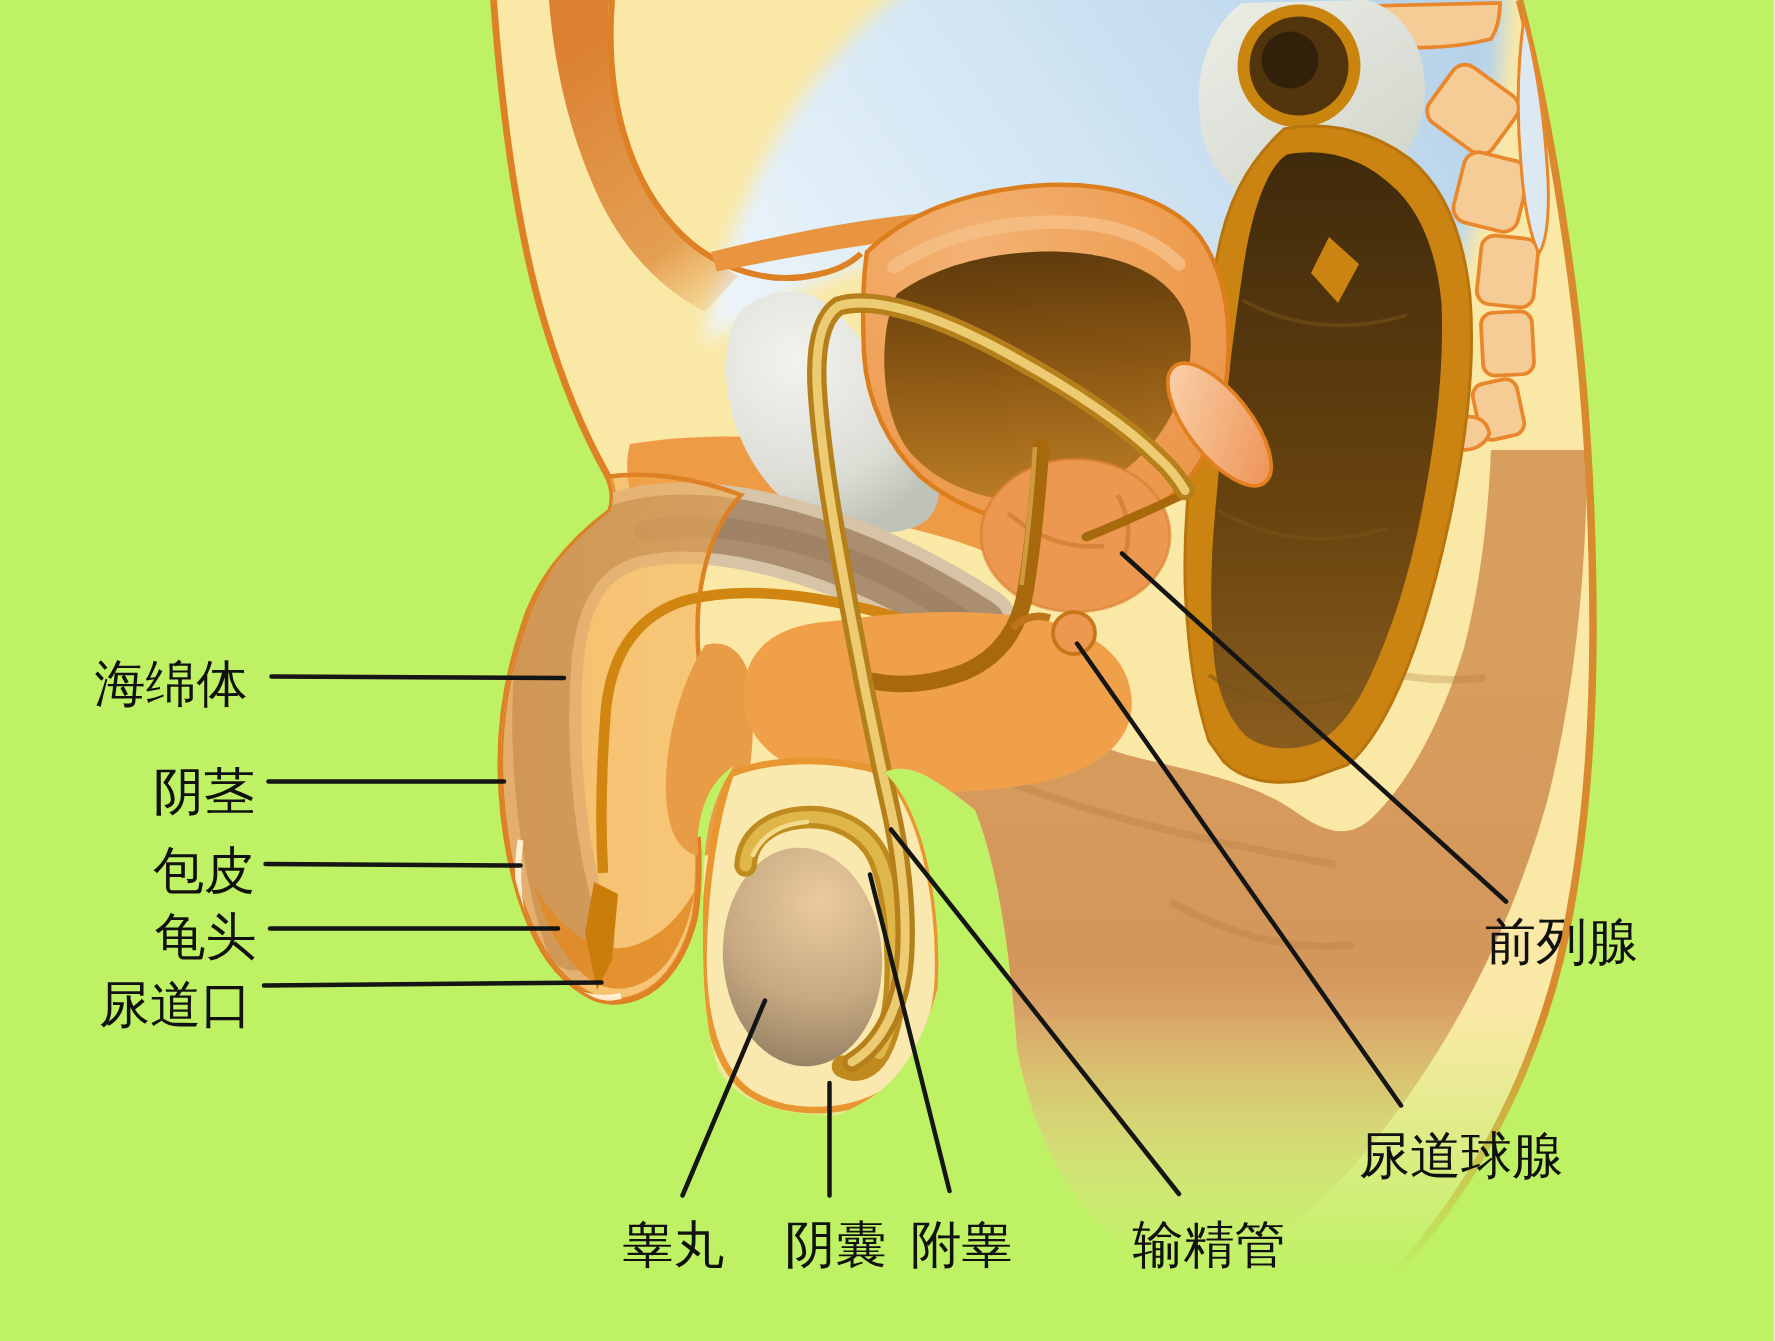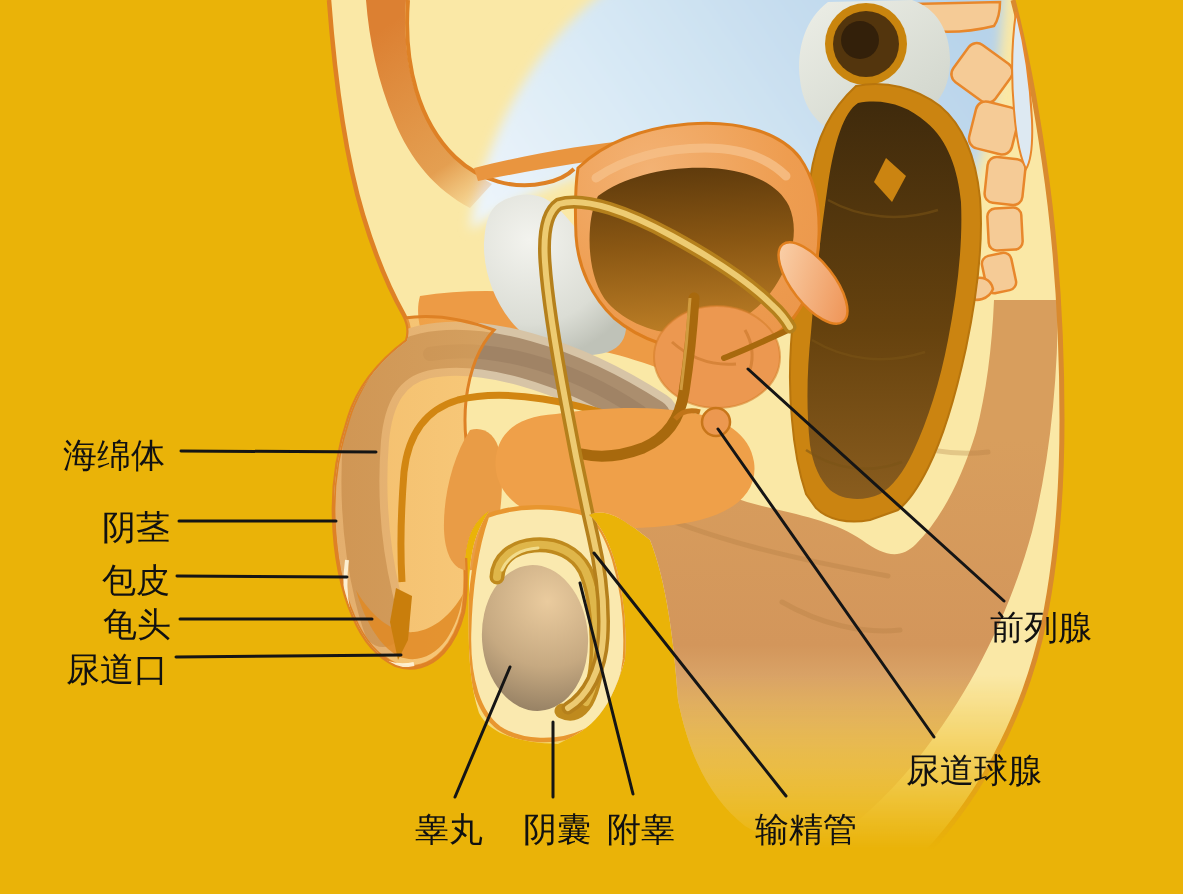--- a/index.html
+++ b/index.html
@@ -1,16 +1,16 @@
 <!DOCTYPE html>
 <html><head>
 <meta charset="utf-8">
 <style>
   html,body{margin:0;padding:0;background:#ffffff;}
-  .stage{position:relative;width:1183px;height:894px;background:#eab308;overflow:hidden;
+  .stage{position:relative;width:1183px;height:894px;background:#bef264;overflow:hidden;
          font-family:"Liberation Sans", sans-serif;}
   svg{display:block;}
   text.lbl{font-family:"Liberation Sans", sans-serif;font-size:34px;fill:#111;}
 </style>
 </head>
 <body>
 
 <div class="stage">
 <svg width="1183" height="894" viewBox="0 0 1183 894">
   <defs>

